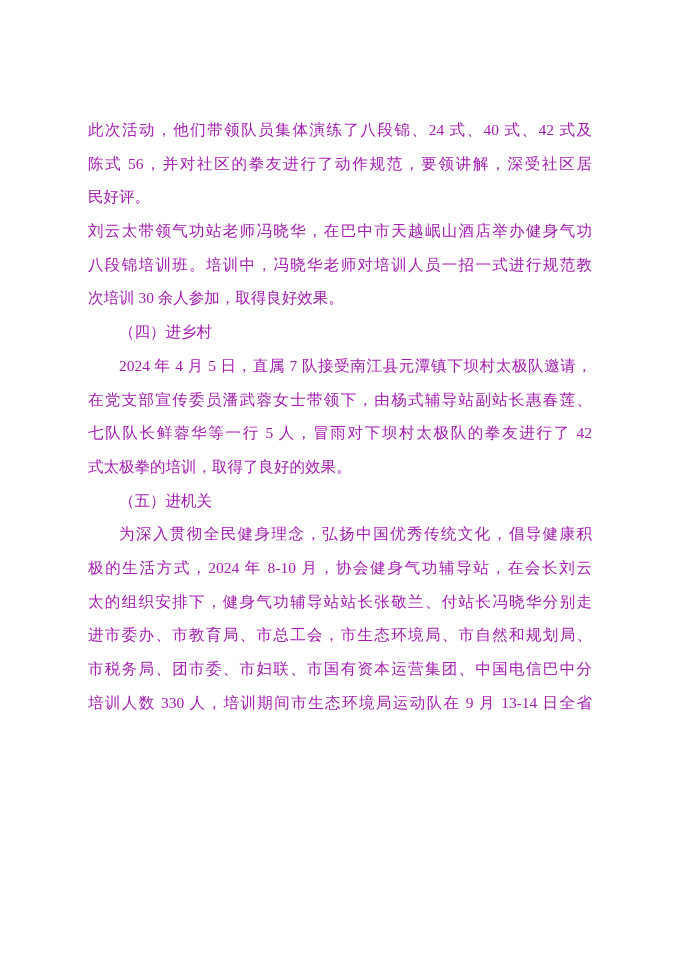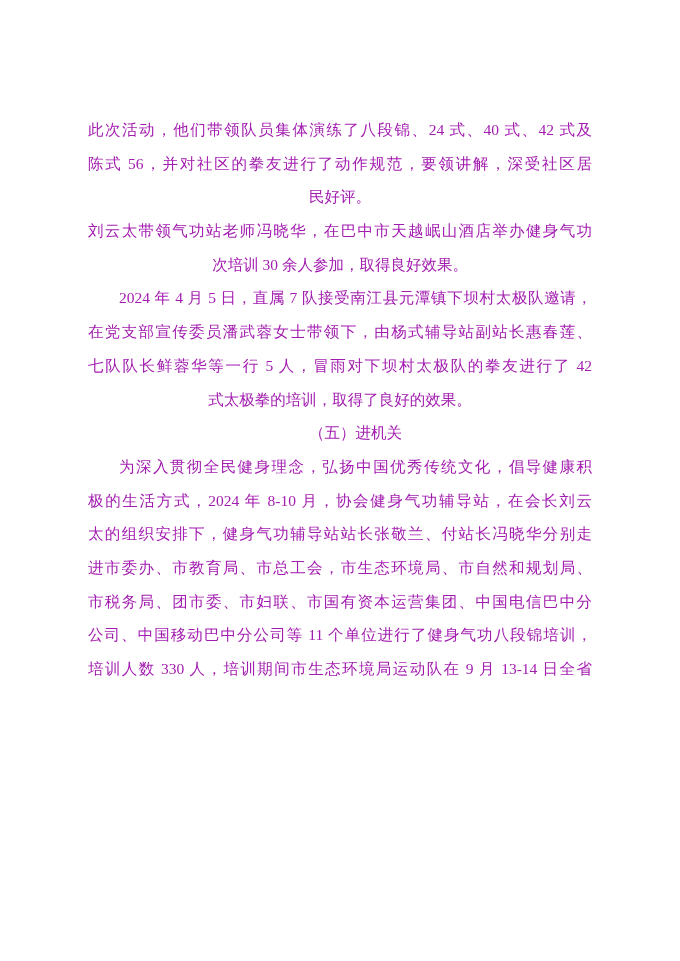--- a/index.html
+++ b/index.html
@@ -20,21 +20,21 @@
     position: absolute;
     left: 88px;
     top: 113px;
     width: 504px;
   }
   .line {
     height: 33.7px;
     line-height: 33.7px;
     font-size: 15.5px;
     white-space: nowrap;
-    text-align: center;
+    text-align: left;
   }
   .line.fill {
     text-align: justify;
     text-align-last: justify;
   }
   .line.indent {
     text-indent: 2em;
   }
 </style>
 </head>
@@ -42,34 +42,37 @@
 
 <div class="page">
   <div class="doc-body">
       <div class="para">
         <div class="line fill">此次活动，他们带领队员集体演练了八段锦、24 式、40 式、42 式及</div>
         <div class="line fill">陈式 56，并对社区的拳友进行了动作规范，要领讲解，深受社区居</div>
         <div class="line">民好评。</div>
       </div>
       <div class="para">
         <div class="line fill">刘云太带领气功站老师冯晓华，在巴中市天越岷山酒店举办健身气功</div>
+        <div class="line fill">八段锦培训班。培训中，冯晓华老师对培训人员一招一式进行规范教</div>
         <div class="line">次培训 30 余人参加，取得良好效果。</div>
+      </div>
+      <div class="para heading">
+        <div class="line indent">（四）进乡村</div>
       </div>
       <div class="para">
         <div class="line fill indent">2024 年 4 月 5 日，直属 7 队接受南江县元潭镇下坝村太极队邀请，</div>
         <div class="line fill">在党支部宣传委员潘武蓉女士带领下，由杨式辅导站副站长惠春莲、</div>
         <div class="line fill">七队队长鲜蓉华等一行 5 人，冒雨对下坝村太极队的拳友进行了 42</div>
         <div class="line">式太极拳的培训，取得了良好的效果。</div>
       </div>
       <div class="para heading">
         <div class="line indent">（五）进机关</div>
       </div>
       <div class="para">
         <div class="line fill indent">为深入贯彻全民健身理念，弘扬中国优秀传统文化，倡导健康积</div>
         <div class="line fill">极的生活方式，2024 年 8-10 月，协会健身气功辅导站，在会长刘云</div>
         <div class="line fill">太的组织安排下，健身气功辅导站站长张敬兰、付站长冯晓华分别走</div>
         <div class="line fill">进市委办、市教育局、市总工会，市生态环境局、市自然和规划局、</div>
         <div class="line fill">市税务局、团市委、市妇联、市国有资本运营集团、中国电信巴中分</div>
-        <div class="line fill">公司、中国移动巴中分公司等 11 个单位进行了健身气功八段锦培训，</div>
         <div class="line fill">培训人数 330 人，培训期间市生态环境局运动队在 9 月 13-14 日全省</div>
       </div>
     </div>
 </div>
 
 </body></html>

